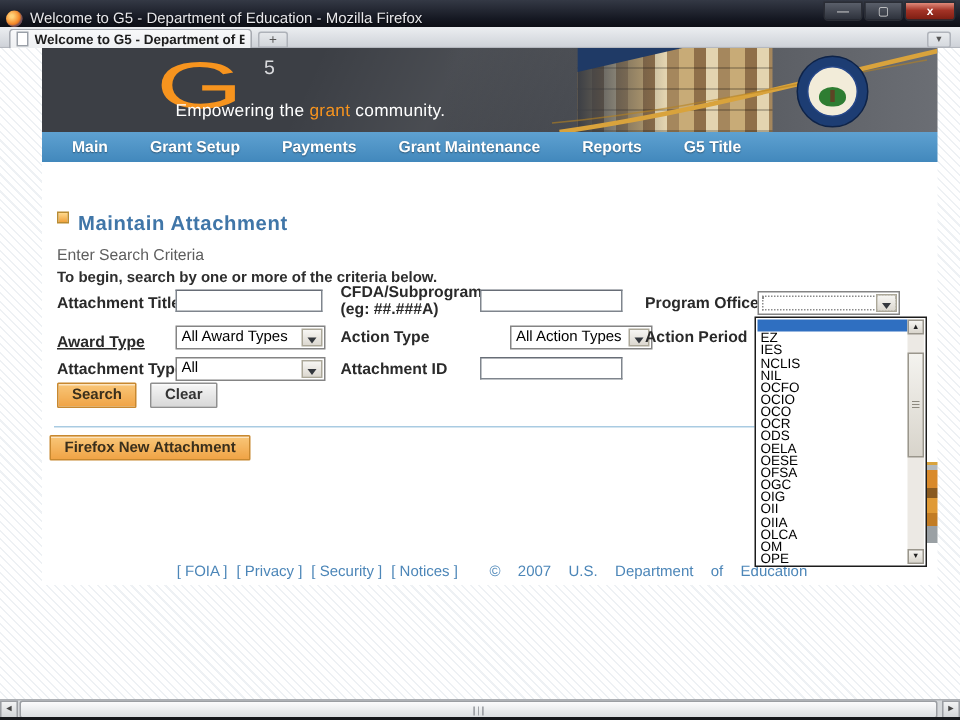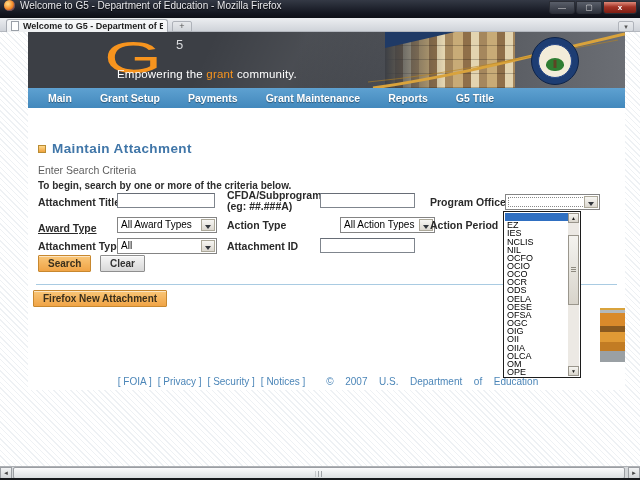--- a/index.html
+++ b/index.html
@@ -1,21 +1,21 @@
 <!DOCTYPE html>
 <html><head>
 <meta charset="utf-8">
 <style>
   html,body{margin:0;padding:0;background:#555;}
   *{box-sizing:border-box;font-family:"Liberation Sans",sans-serif;}
   .screen{position:relative;width:640px;height:480px;overflow:hidden;background:#fff;}
 
   
   .titlebar{position:absolute;left:0;top:0;width:640px;height:18px;
-    background:linear-gradient(#343945,#151822 70%,#0d0f16);display:flex;align-items:flex-start;}
+    background:linear-gradient(#343945,#151822 70%,#0d0f16);display:flex;align-items:flex-end;}
   .fx-icon{width:11px;height:11px;margin:0 5px 0 4px;border-radius:50%;
     background:radial-gradient(circle at 35% 35%,#ffd27a 10%,#f58220 55%,#b84f0c 90%);
     box-shadow:inset -1px -1px 1px rgba(30,60,150,.6);}
   .title-text{color:#e8e8ec;font-size:10px;white-space:nowrap;text-shadow:0 1px 1px #000;}
   .win-controls{position:absolute;right:3px;top:1px;display:flex;gap:1px;}
   .win-btn{width:26px;height:13px;border:1px solid #2a2d35;border-radius:0 0 3px 3px;
     background:linear-gradient(#5a5f6a,#2d313b);color:#ddd;font-size:8px;line-height:11px;text-align:center;}
   .win-btn.close{width:34px;background:linear-gradient(#e08a7a,#a33326 45%,#7d1d12);color:#fff;font-weight:bold;}
   .tabbar{position:absolute;left:0;top:18px;width:640px;height:14px;
     background:linear-gradient(#eceef1,#cfd3d9);border-bottom:1px solid #b4b8bf;}
@@ -62,21 +62,21 @@
     background:linear-gradient(#5ea1d1,#4288bc);}
   .nav-item{padding:0 14px;line-height:20px;color:#fff;font-size:10.5px;font-weight:bold;
     text-shadow:0 1px 1px rgba(0,0,0,.4);white-space:nowrap;}
   .nav-item:first-child{margin-left:6px;}
 
   
   .panel{position:absolute;left:28px;top:76px;width:597px;height:282px;background:#fff;}
   .breadcrumb{position:absolute;left:10px;top:6px;font-size:10px;font-weight:bold;white-space:nowrap;}
   .breadcrumb .prefix{color:#5a5248;}
   .breadcrumb .path{color:#336699;}
-  .page-title{position:absolute;left:10px;top:33px;display:flex;align-items:center;}
+  .page-title{position:absolute;left:10px;top:33px;display:flex;}
   .bullet{width:8px;height:8px;background:linear-gradient(#ffd98c,#f0a23c);border:1px solid #b98c33;flex:none;}
   .page-title-label{margin-left:6px;font-size:13.5px;font-weight:bold;color:#4076a8;letter-spacing:.4px;white-space:nowrap;}
   .section-label{position:absolute;left:10px;top:56px;font-size:10.5px;color:#5e5e5e;white-space:nowrap;}
   .instructions{position:absolute;left:10px;top:72px;font-size:10px;font-weight:bold;color:#2e2e2e;white-space:nowrap;}
 
   .flabel{position:absolute;font-size:10.5px;font-weight:bold;color:#2a2a2a;white-space:nowrap;line-height:10px;}
   .tinput{position:absolute;height:15px;border:1px solid #7f858d;border-top-color:#676d76;background:#fff;
     font-size:10px;padding:0 2px;outline:none;}
   .select{position:absolute;height:16px;background:#fff;border:1px solid #848484;}
   .select .val{position:absolute;left:3px;right:16px;top:0;bottom:0;font-size:10px;line-height:14px;
@@ -95,21 +95,21 @@
 
   .photo-frag{position:absolute;left:572px;top:200px;width:25px;height:54px;border-top:2px solid #d9a33c;
     background:linear-gradient(#b3b9bd 0 6%,#d98a2b 6% 30%,#8a5a20 30% 42%,#e09a35 42% 62%,#c27c24 62% 78%,#9aa0a4 78% 100%);}
 
   .footer{position:absolute;left:0;top:268px;width:100%;display:flex;justify-content:center;align-items:center;
     font-size:10px;color:#4c86b8;white-space:pre;}
   .footer .flink{margin:0 3px;}
   .footer .copyright{margin-left:18px;word-spacing:3px;}
 
   
-  .ddlist{position:absolute;left:503px;top:179px;width:78px;height:167px;background:#fff;
+  .ddlist{position:absolute;left:503px;top:179px;width:115px;height:167px;background:#fff;
     border:1px solid #1c1c1c;z-index:50;}
   .dd-items{position:absolute;left:1px;top:1px;bottom:1px;right:12px;display:flex;flex-direction:column;}
   .dd-item{flex:1;font-size:9px;line-height:8px;padding-left:2px;display:flex;align-items:center;
     color:#000;white-space:nowrap;overflow:hidden;}
   .dd-item.selected{background:#2f6fc1;color:#fff;}
   .dd-scroll{position:absolute;right:1px;top:1px;bottom:1px;width:11px;background:#ece9e4;}
   .dd-arrow{position:absolute;left:0;width:11px;height:10px;background:linear-gradient(#f6f5f1,#d9d5cc);
     border:1px solid #9a968c;font-size:5px;line-height:9px;text-align:center;color:#222;}
   .dd-arrow.up{top:0;}
   .dd-arrow.down{bottom:0;}

